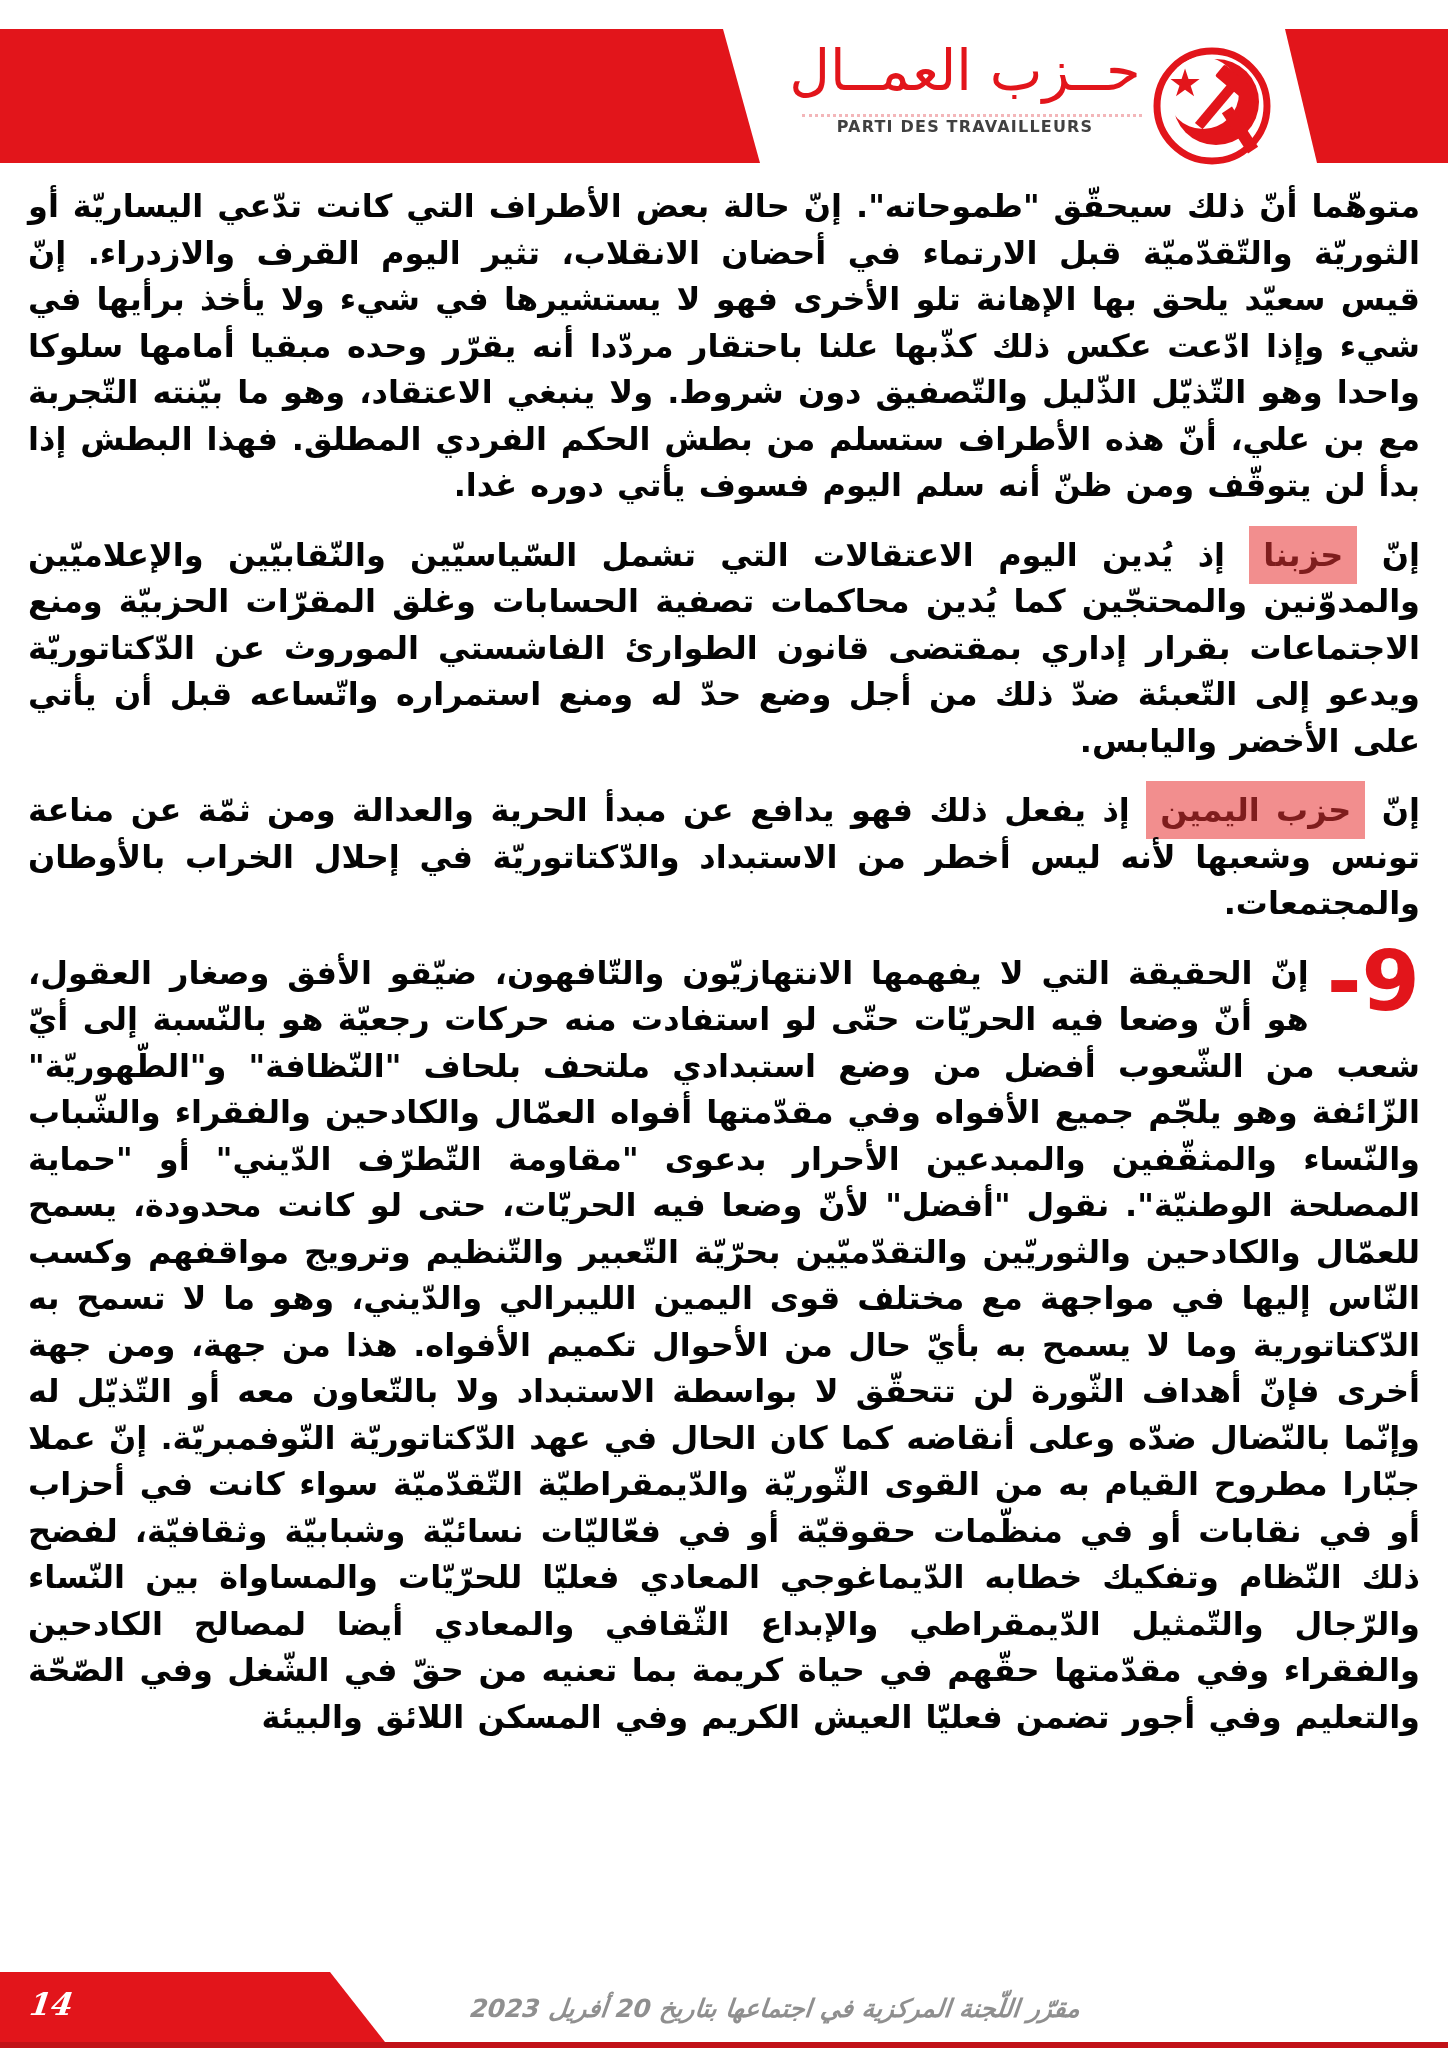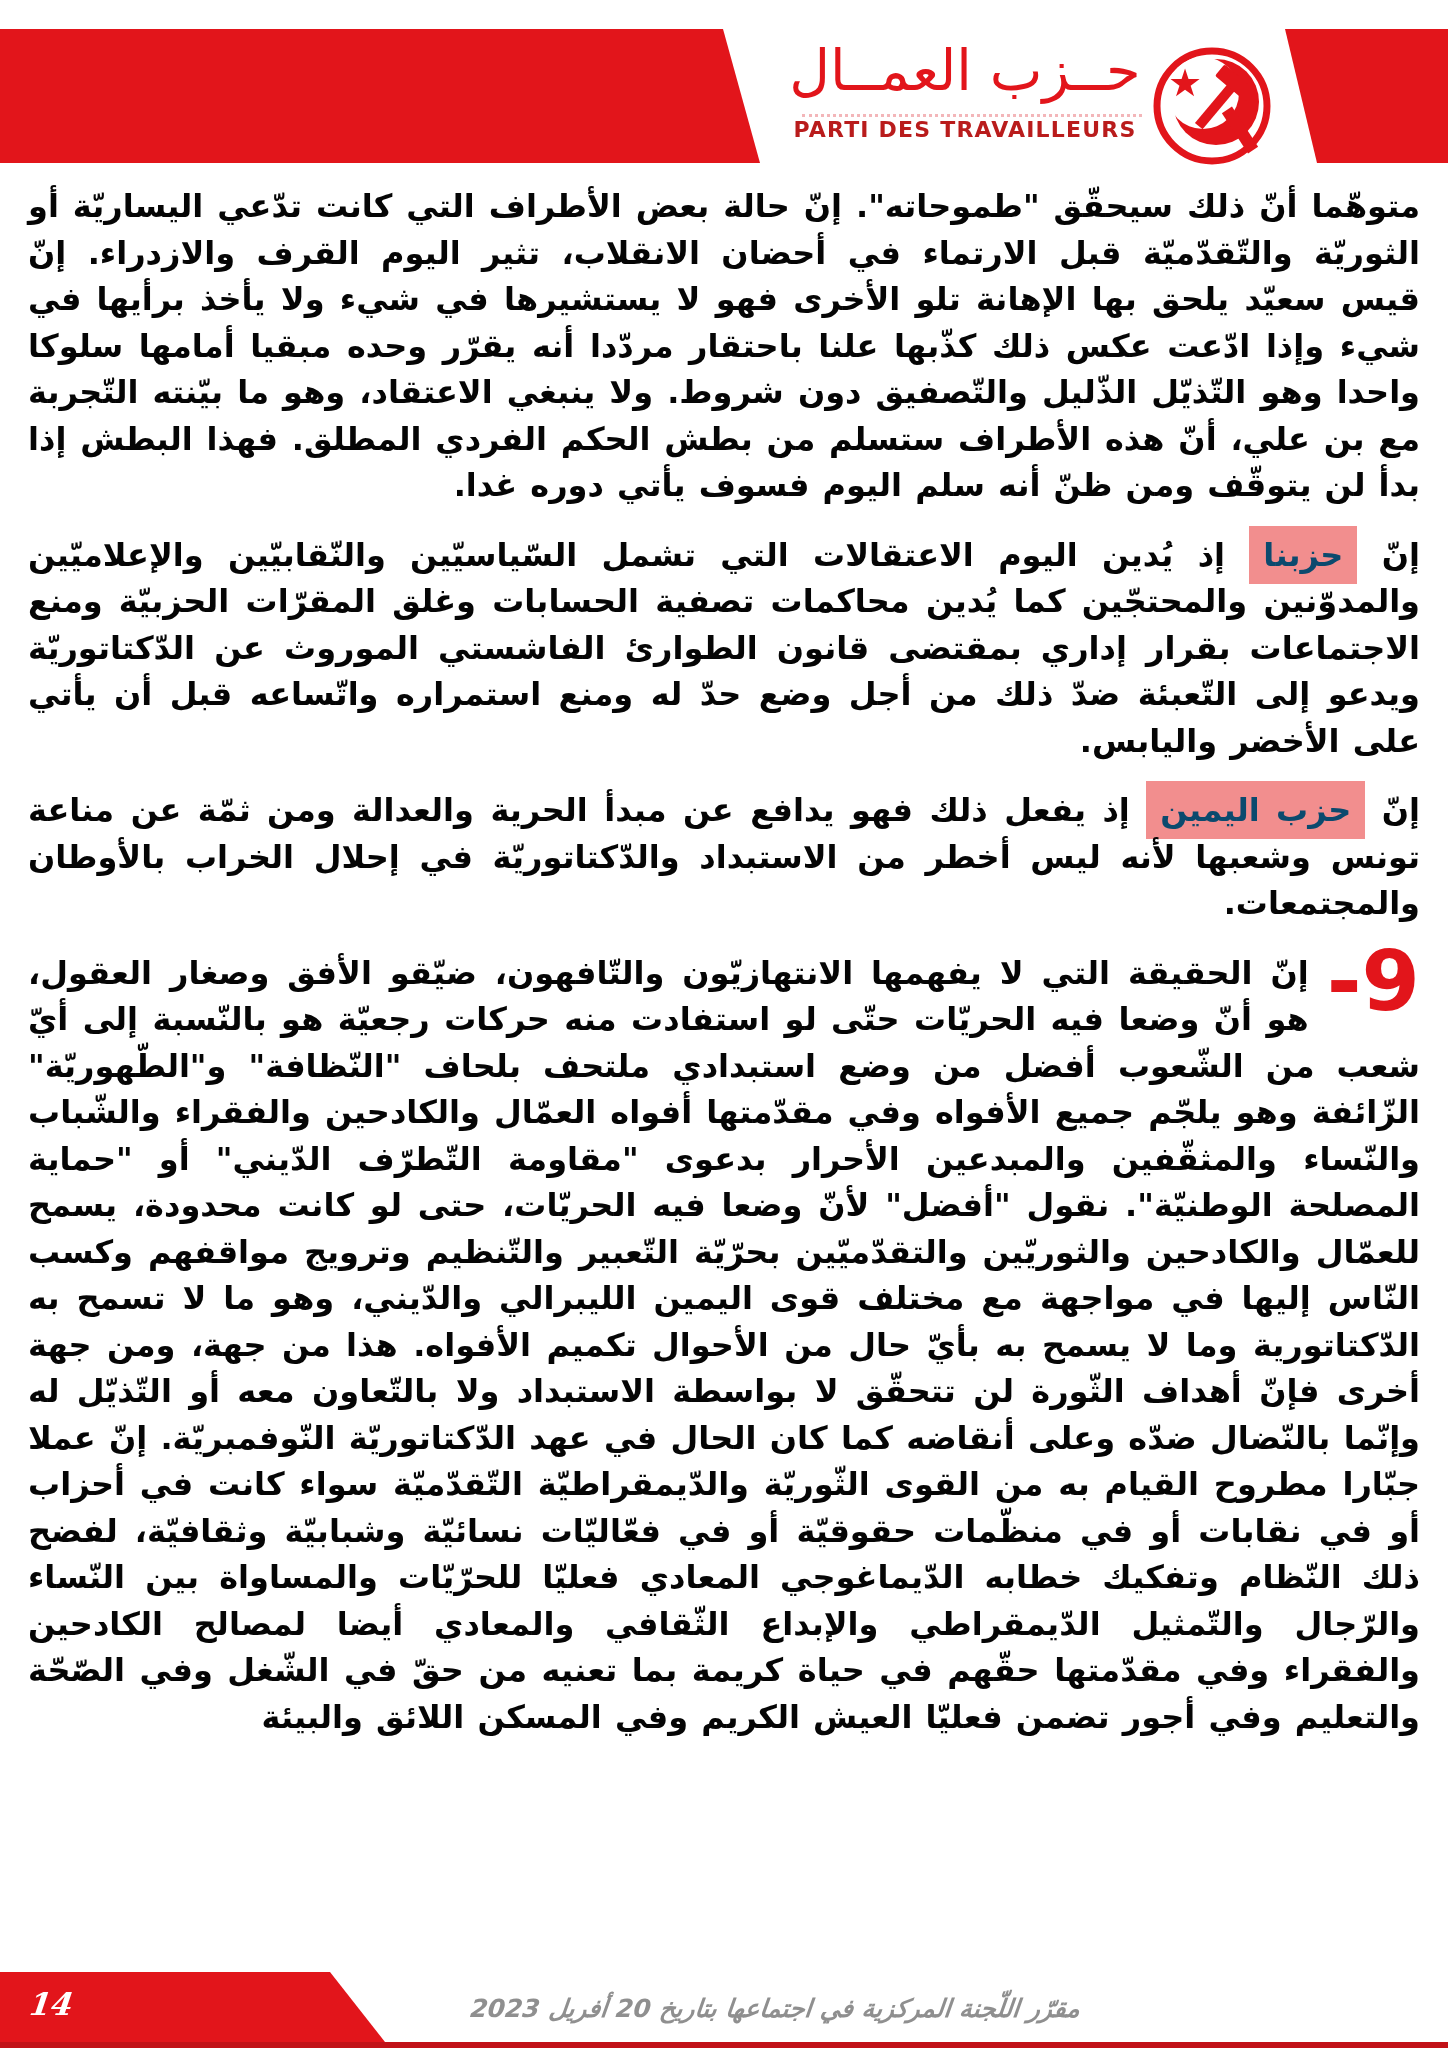--- a/index.html
+++ b/index.html
@@ -27,39 +27,39 @@
     color:#e2151b;font-weight:normal;font-size:56px;line-height:62px;
     white-space:nowrap;
   }
   .logo-dots{
     position:absolute;top:114px;left:802px;width:340px;
     border-top:3px dotted #f3b6b9;
   }
   .logo-fr{
     position:absolute;top:117px;left:770px;width:390px;
     text-align:center;
-    color:#b91c1c;font-weight:bold;font-size:22px;letter-spacing:1.2px;
+    color:#404040;font-weight:bold;font-size:16px;letter-spacing:1.2px;
     white-space:nowrap;
   }
   .emblem{position:absolute;top:42px;left:1150px;width:124px;height:128px;}
   
   .body-text{
     position:absolute;top:183px;left:28px;width:1392px;
     direction:rtl;
     text-align:justify;
     color:#050505;
     font-weight:bold;
     font-size:32px;
     line-height:46.5px;
     word-spacing:2px;
   }
   .para{margin:0 0 23px 0;}
   .hl{
     background:#f28e8e;
-    color:#0c4a6e;
+    color:#7f1d1d;
     padding:10px 14px;
   }
   .marker{
     float:right;
     direction:ltr;
     color:#e2151b;
     font-size:84px;
     line-height:46px;
     height:50px;
     margin-left:18px;

